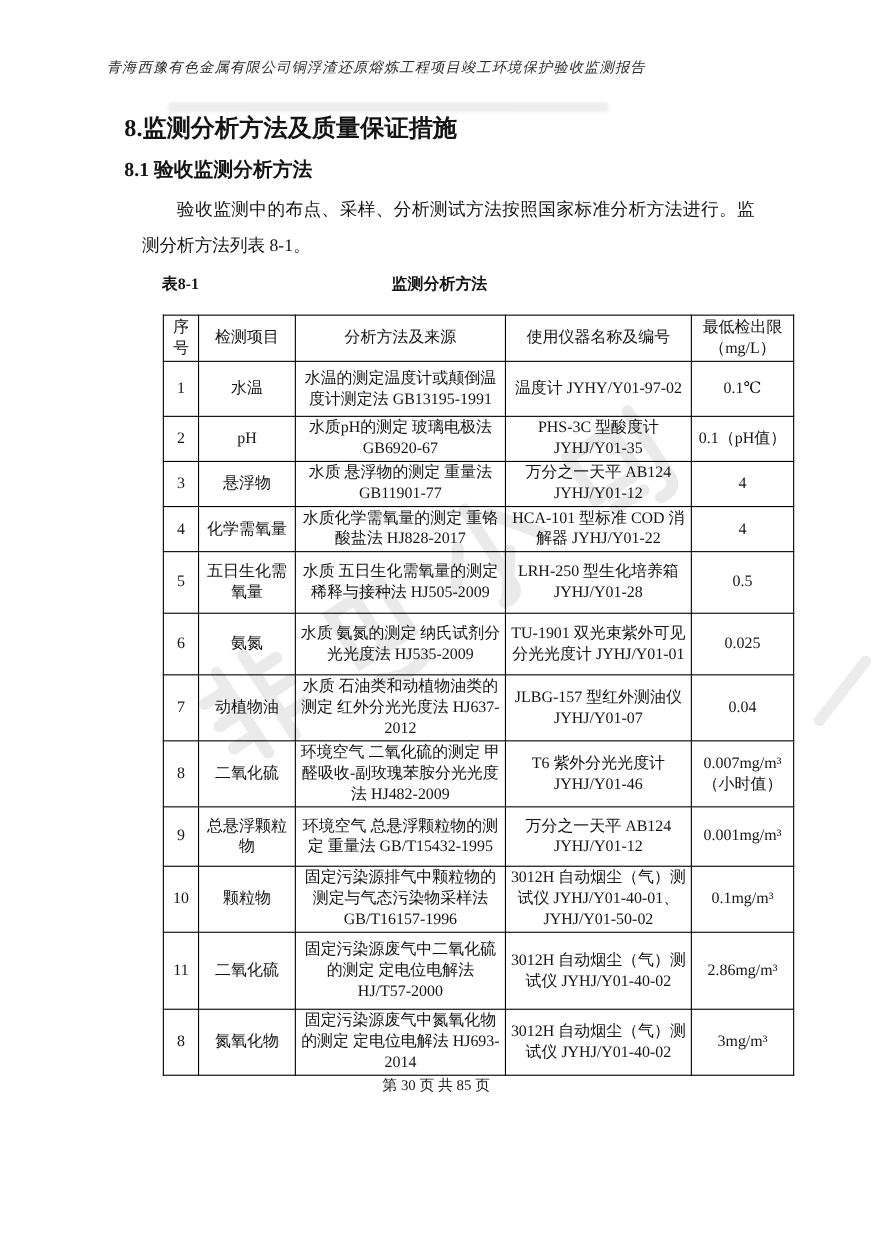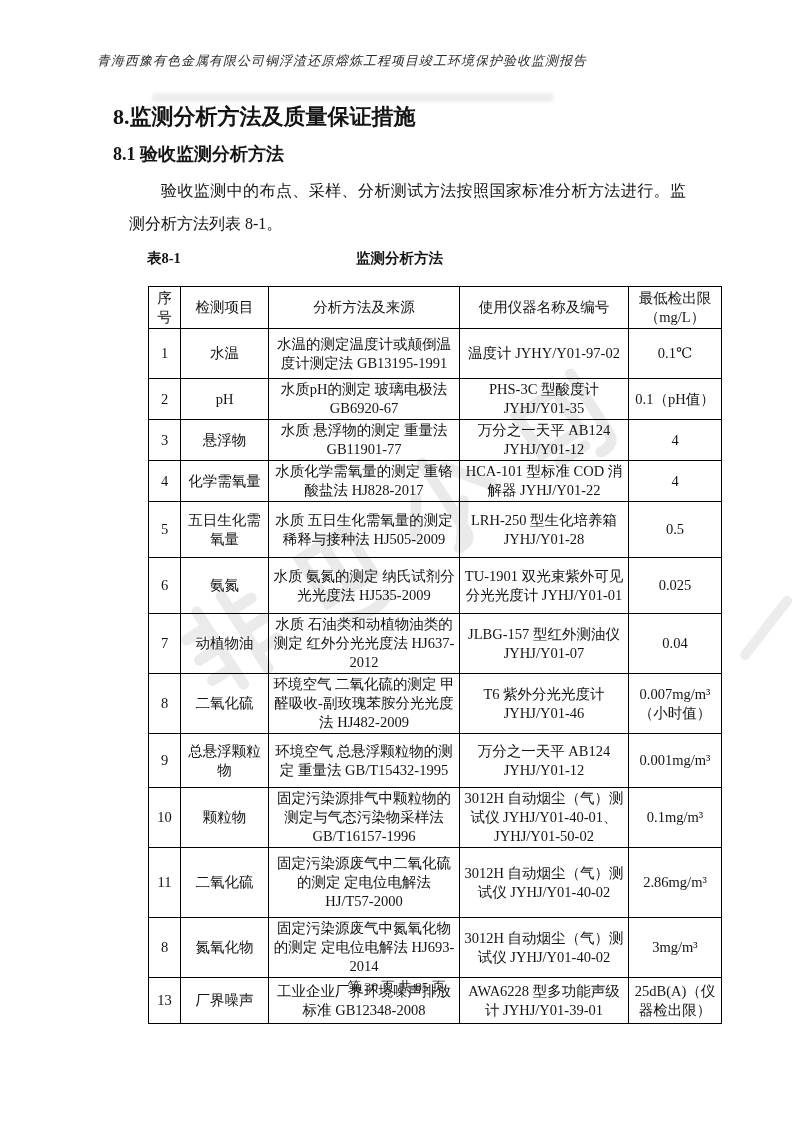--- a/index.html
+++ b/index.html
@@ -184,26 +184,19 @@
     </tr>
 
     <tr>
       <td>8</td>
       <td>氮氧化物</td>
       <td>固定污染源废气中氮氧化物的测定  定电位电解法 HJ693-2014</td>
       <td>3012H 自动烟尘（气）测试仪 JYHJ/Y01-40-02</td>
       <td>3mg/m³</td>
     </tr>
 
-    <tr>
-      <td>13</td>
-      <td>厂界噪声</td>
-      <td>工业企业厂界环境噪声排放标准 GB12348-2008</td>
-      <td>AWA6228 型多功能声级计 JYHJ/Y01-39-01</td>
-      <td>25dB(A)（仪器检出限）</td>
-    </tr>
   </tbody>
     </table>
   </div>
 
   <div class="doc-footer">第 30 页 共 85 页</div>
 
 </div>
 
 </body></html>

